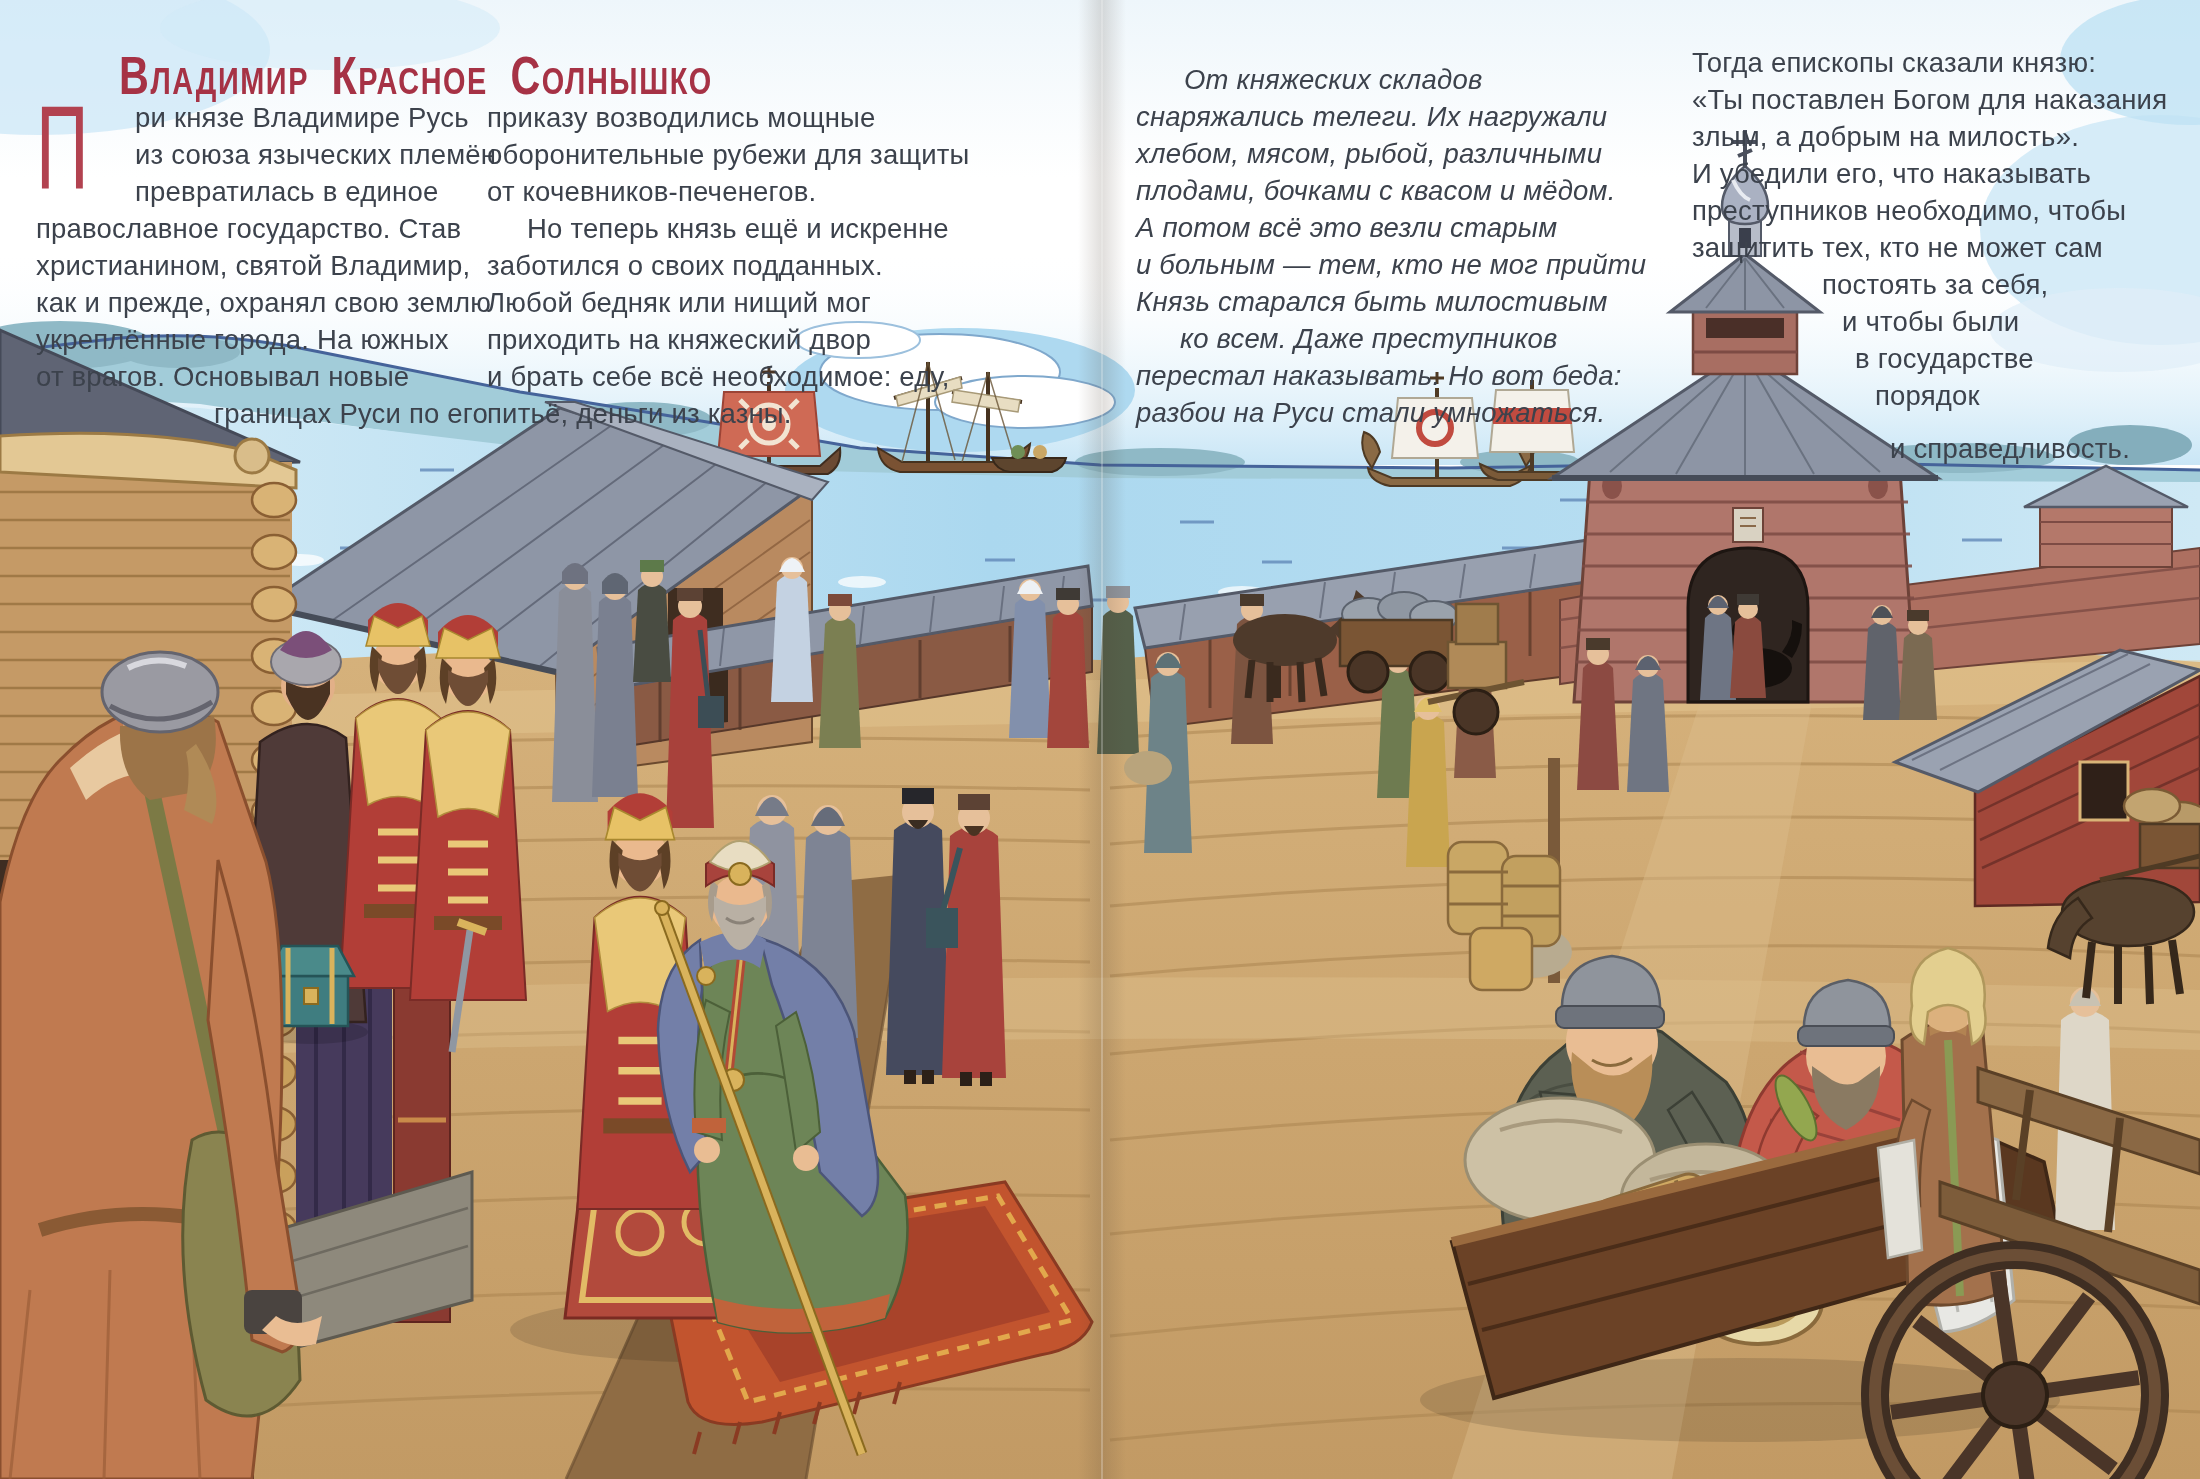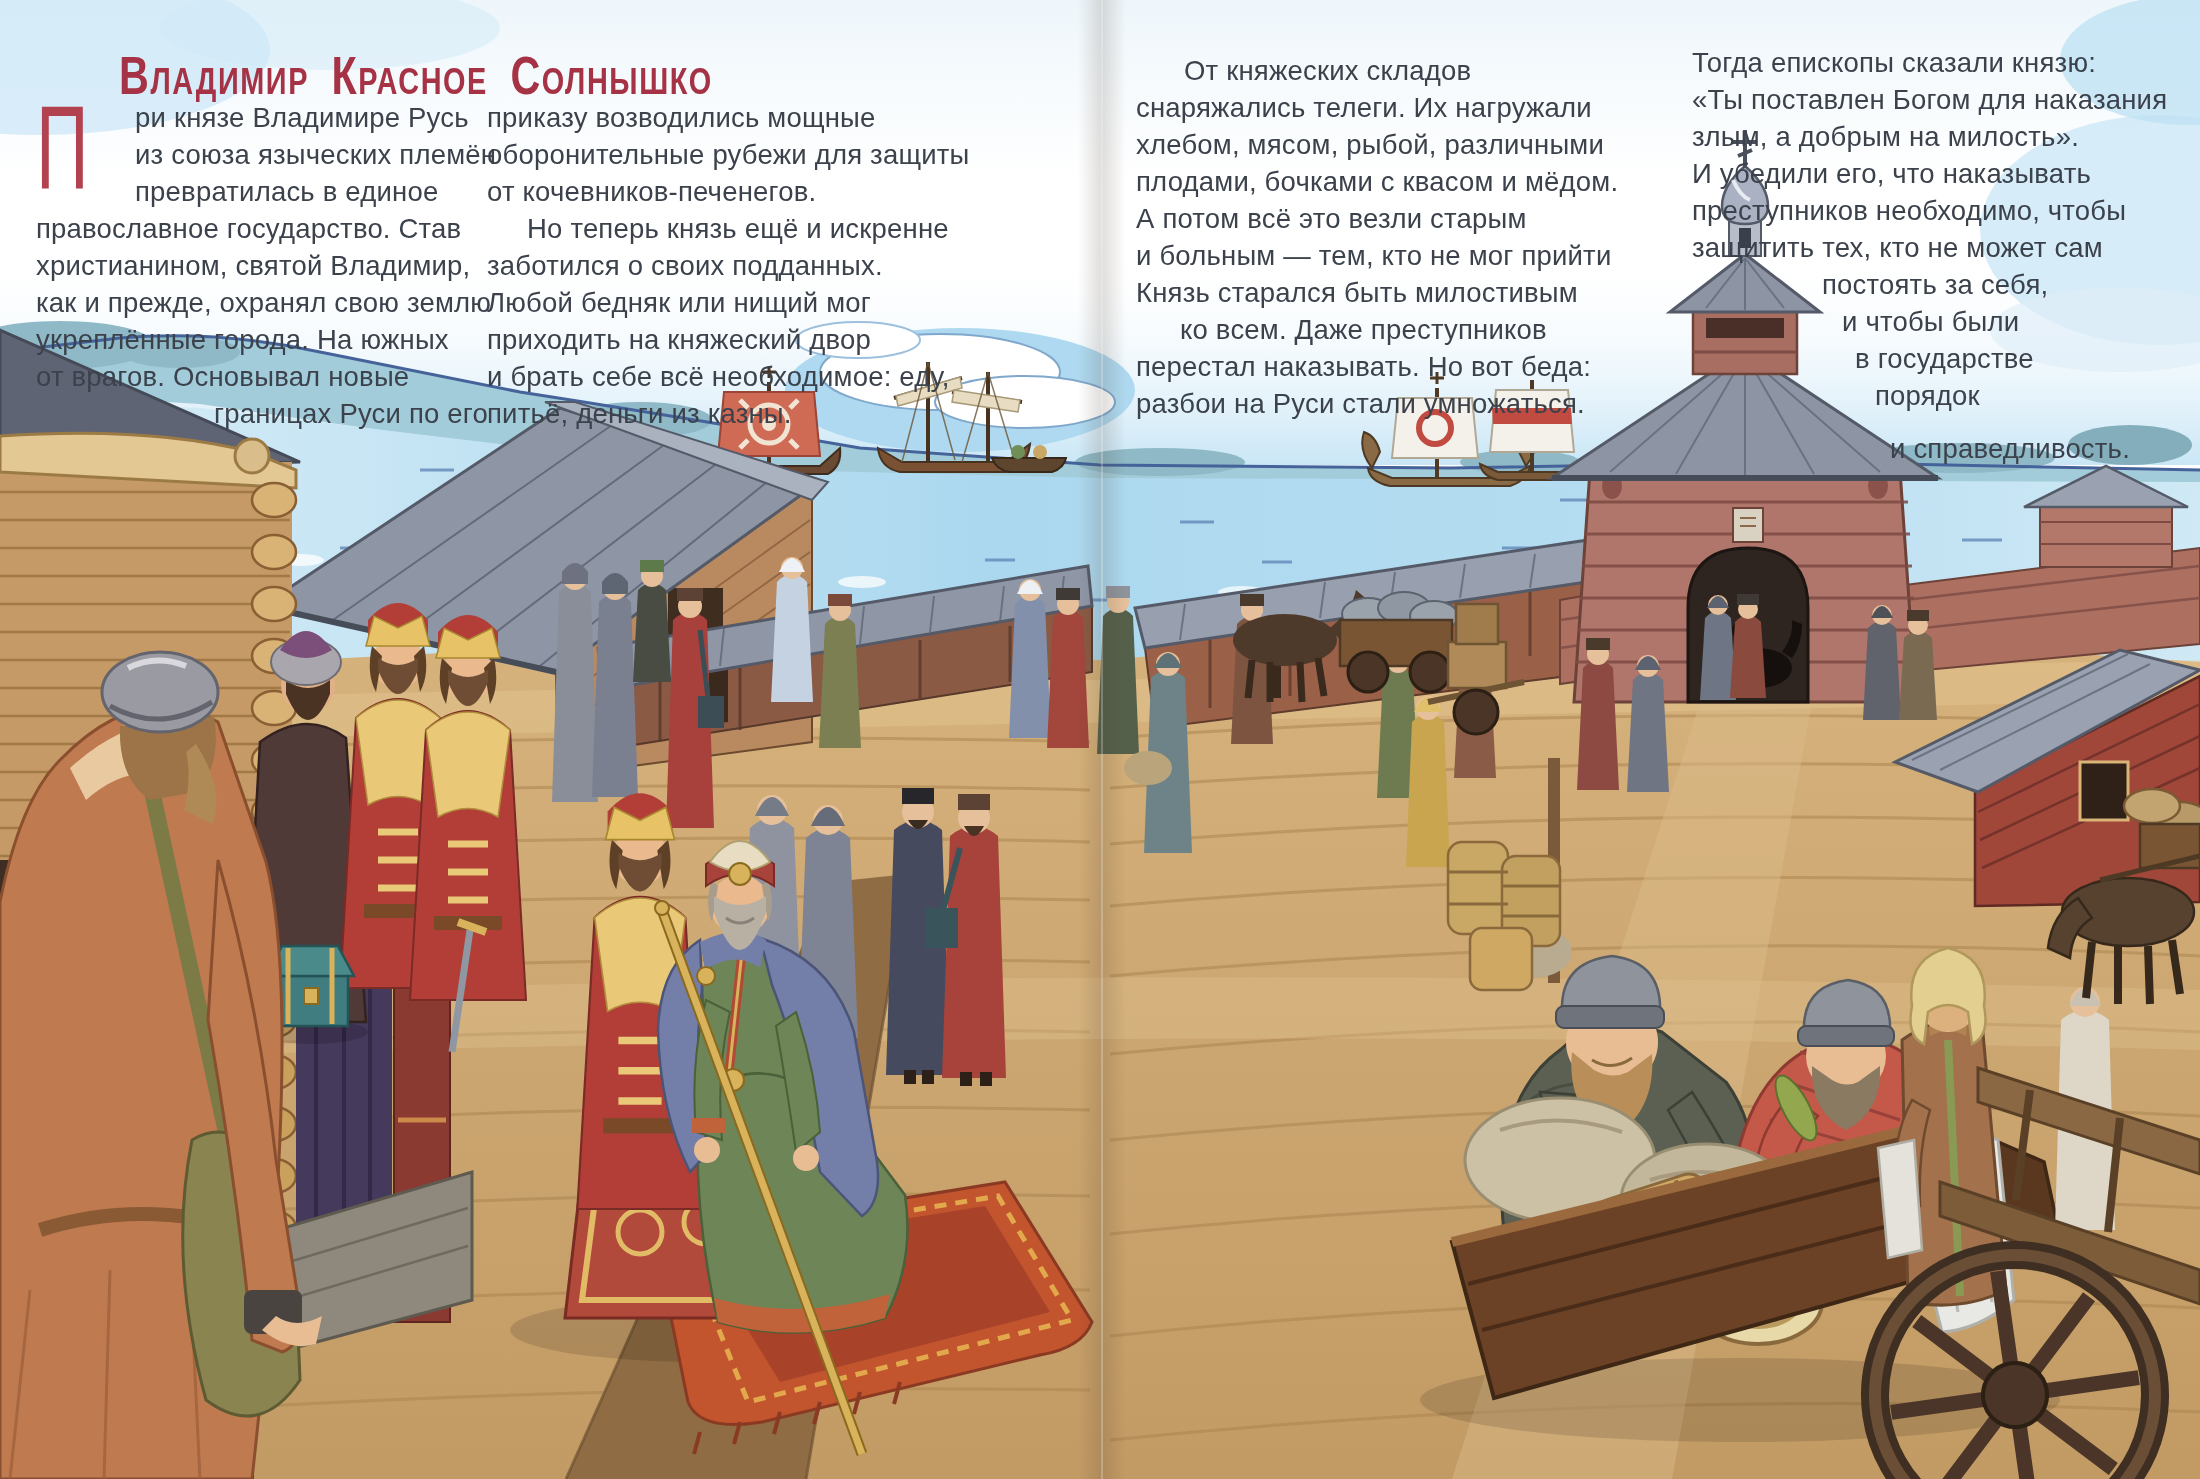--- a/index.html
+++ b/index.html
@@ -10,21 +10,21 @@
   .txt{position:absolute;z-index:3;color:#3c424c;font-size:27.5px;line-height:37px;letter-spacing:.2px;}
   .ln{white-space:nowrap;}
   
   #title{position:absolute;top:24px;left:16px;width:800px;text-align:center;z-index:3;
     color:#a63245;transform:scaleX(.78);transform-origin:center;letter-spacing:2px;}
   .title-word{display:inline-block;font-size:37px;margin:0 9px;text-transform:uppercase;}
   .title-word::first-letter{font-size:53px;}
   
   #col1{left:36px;top:99px;width:380px;}
   #col2{left:487px;top:99px;width:360px;}
-  #col3{left:1136px;top:52px;width:460px;}
+  #col3{left:1136px;top:61px;width:460px;font-style:italic;}
   #col4{left:1692px;top:44px;width:500px;}
   .dropcap{float:left;font-size:118px;line-height:92px;margin:2px 14px 0 0;color:#b24250;
     transform:scaleX(.62);transform-origin:left top;display:inline-block;}
   #col1 .ln:nth-child(10){margin-left:178px;}
   #col2 .ln:nth-child(4){text-indent:40px;}
   #col3 .ln:nth-child(1){text-indent:48px;}
   #col3 .ln:nth-child(8){text-indent:44px;}
   #col4 .ln:nth-child(7){margin-left:130px;}
   #col4 .ln:nth-child(8){margin-left:150px;}
   #col4 .ln:nth-child(9){margin-left:163px;}

